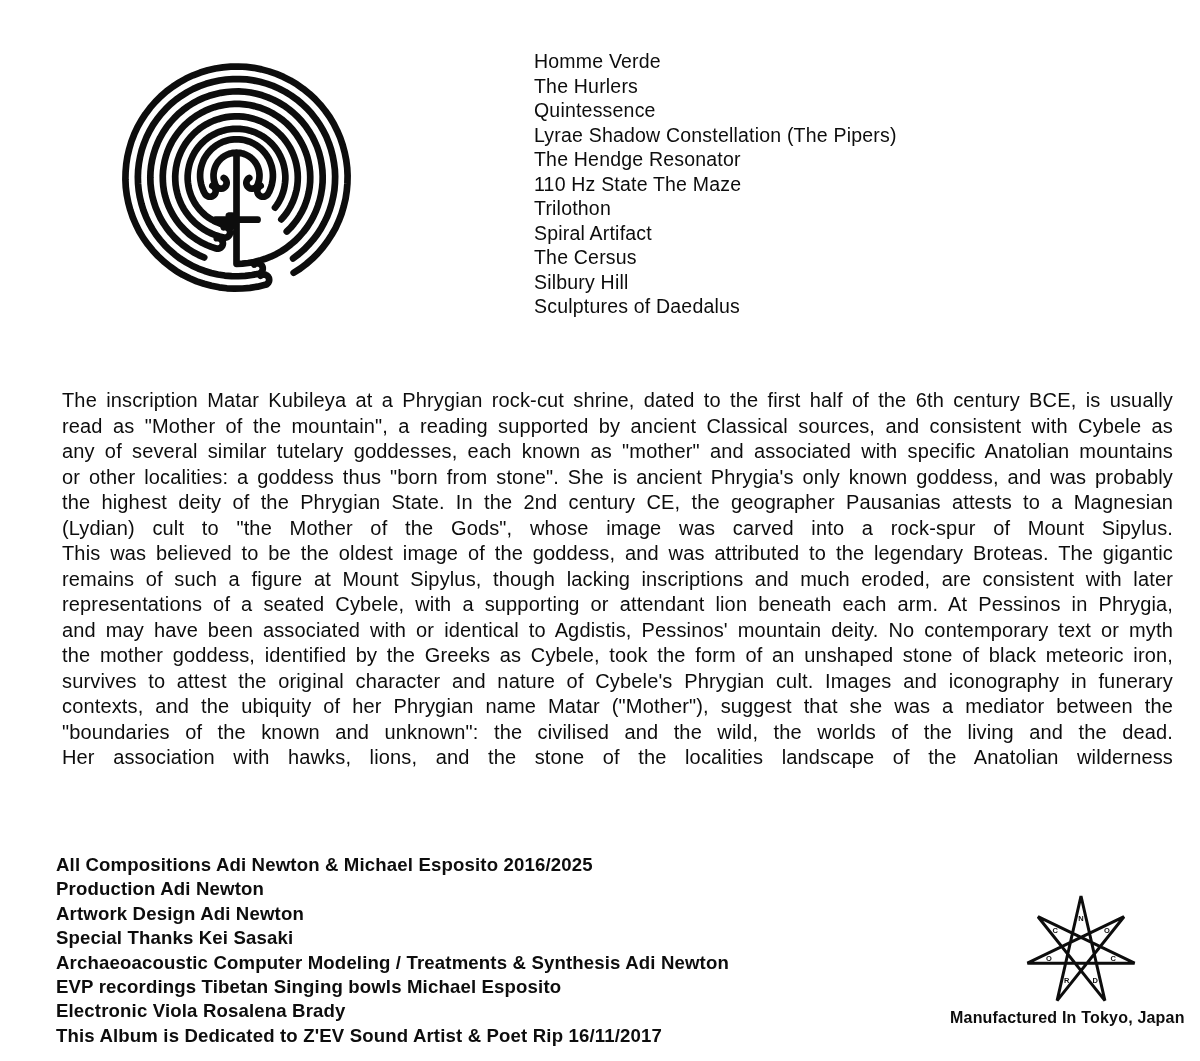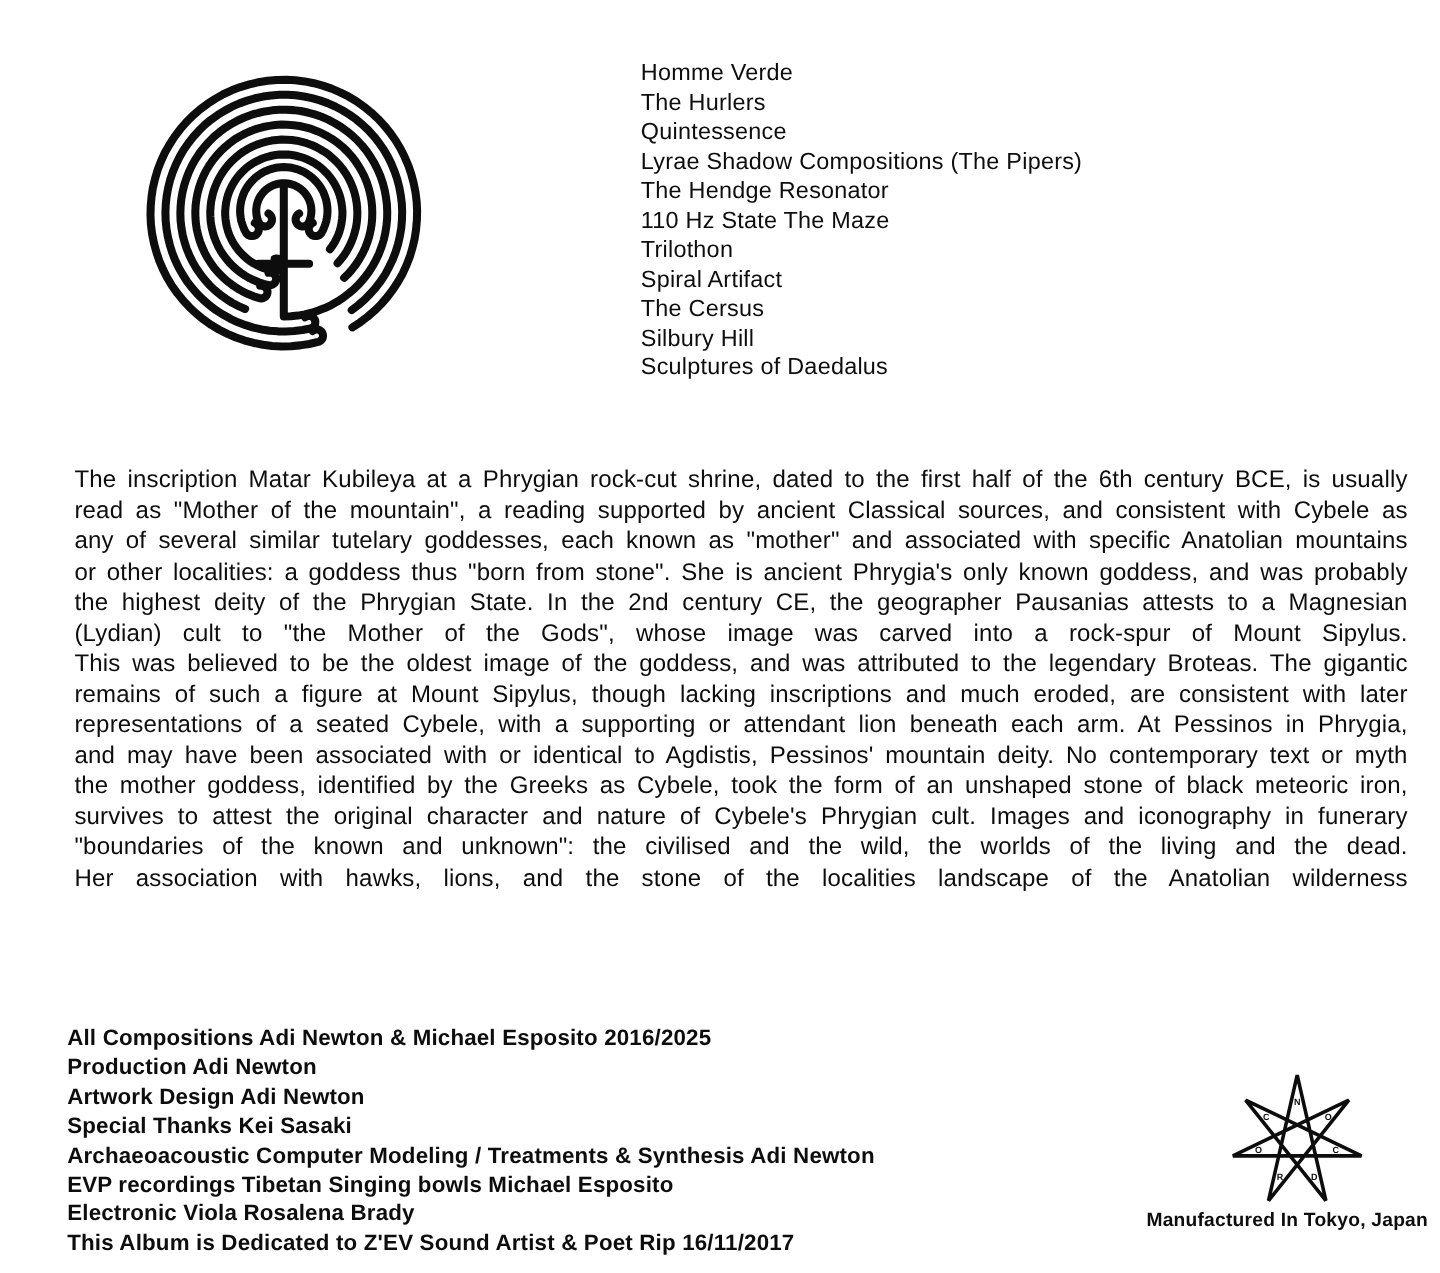--- a/index.html
+++ b/index.html
@@ -19,38 +19,38 @@
   .bline{text-align:justify;text-align-last:justify;}
 
   .credits{position:absolute;left:56px;top:853px;width:760px;
            font-size:18.6px;line-height:24.4px;font-weight:700;letter-spacing:0.15px;}
   .credit{white-space:nowrap;}
 
   .star-wrap{position:absolute;left:1019px;top:893px;width:124px;height:118px;}
   .star-wrap svg{width:100%;height:100%;display:block;}
 
   .manufactured{position:absolute;left:950px;top:1009px;width:240px;
-                text-align:right;font-size:16px;font-weight:600;letter-spacing:0.2px;}
+                text-align:left;font-size:16px;font-weight:600;letter-spacing:0.2px;}
 </style>
 </head>
 <body>
 
 <div class="sheet">
 
   <div class="labyrinth-wrap">
     <svg id="labyrinth-svg" viewBox="0 0 260 252">
         <path d="M116.7,124.4 L117.0,124.6 L117.4,124.9 L117.7,125.1 L118.0,125.4 L118.3,125.7 L118.5,126.1 L118.8,126.4 L119.0,126.8 L119.2,127.2 L119.3,127.5 L119.4,127.9 L119.6,128.3 L119.6,128.7 L119.7,129.2 L119.7,129.6 L119.7,130.0 L119.6,130.4 L119.6,130.8 L119.5,131.2 L119.3,131.6 L119.2,132.0 L119.0,132.4 L118.8,132.7 L118.6,133.1 L118.3,133.4 L118.0,133.7 L117.7,134.0 L117.4,134.3 L117.1,134.5 L116.7,134.8 L116.4,135.0 L116.0,135.1 L115.6,135.3 L115.2,135.4 L114.8,135.5 L114.4,135.6 L114.0,135.6 L113.6,135.6 L113.1,135.6 L112.7,135.5 L112.3,135.4 L111.9,135.3 L111.5,135.2 L111.1,135.0 L110.8,134.8 L110.4,134.6 L110.1,134.4 L109.7,134.1 L109.4,133.8 L109.2,133.5 L108.9,133.2 L108.7,132.9 L108.4,132.5 L108.2,132.1 L108.2,132.1 L107.6,130.6 L107.1,129.0 L106.6,127.4 L106.3,125.8 L106.1,124.2 L106.0,122.5 L106.0,120.8 L106.2,119.2 L106.4,117.5 L106.8,115.9 L107.3,114.3 L107.8,112.8 L108.5,111.3 L109.3,109.8 L110.2,108.4 L111.2,107.1 L112.3,105.8 L113.4,104.6 L114.7,103.5 L116.0,102.5 L117.4,101.6 L118.8,100.8 L120.3,100.0 L121.9,99.4 L123.4,98.9 L125.1,98.5 L126.7,98.2 L128.3,98.1 L130.0,98.0 L131.7,98.1 L133.3,98.2 L134.9,98.5 L136.6,98.9 L138.1,99.4 L139.7,100.0 L141.2,100.8 L142.6,101.6 L144.0,102.5 L145.3,103.5 L146.6,104.6 L147.7,105.8 L148.8,107.1 L149.8,108.4 L150.7,109.8 L151.5,111.3 L152.2,112.8 L152.7,114.3 L153.2,115.9 L153.6,117.5 L153.8,119.2 L154.0,120.8 L154.0,122.5 L153.9,124.2 L153.7,125.8 L153.4,127.4 L152.9,129.0 L152.4,130.6 L151.8,132.1 L151.8,132.1 L151.6,132.5 L151.3,132.9 L151.1,133.2 L150.8,133.5 L150.6,133.8 L150.3,134.1 L149.9,134.4 L149.6,134.6 L149.2,134.8 L148.9,135.0 L148.5,135.2 L148.1,135.3 L147.7,135.4 L147.3,135.5 L146.9,135.6 L146.4,135.6 L146.0,135.6 L145.6,135.6 L145.2,135.5 L144.8,135.4 L144.4,135.3 L144.0,135.1 L143.6,135.0 L143.3,134.8 L142.9,134.5 L142.6,134.3 L142.3,134.0 L142.0,133.7 L141.7,133.4 L141.4,133.1 L141.2,132.7 L141.0,132.4 L140.8,132.0 L140.7,131.6 L140.5,131.2 L140.4,130.8 L140.4,130.4 L140.3,130.0 L140.3,129.6 L140.3,129.2 L140.4,128.7 L140.4,128.3 L140.6,127.9 L140.7,127.5 L140.8,127.2 L141.0,126.8 L141.2,126.4 L141.5,126.1 L141.7,125.7 L142.0,125.4 L142.3,125.1 L142.6,124.9 L143.0,124.6 L143.3,124.4  M104.8,132.6 L105.2,132.8 L105.6,133.0 L105.9,133.2 L106.2,133.5 L106.5,133.8 L106.8,134.1 L107.1,134.4 L107.3,134.7 L107.5,135.1 L107.7,135.4 L107.9,135.8 L108.0,136.2 L108.1,136.6 L108.2,137.0 L108.3,137.4 L108.3,137.9 L108.3,138.3 L108.2,138.7 L108.2,139.1 L108.1,139.5 L108.0,139.9 L107.8,140.3 L107.7,140.7 L107.5,141.1 L107.2,141.4 L107.0,141.7 L106.7,142.1 L106.4,142.4 L106.1,142.6 L105.8,142.9 L105.4,143.1 L105.1,143.3 L104.7,143.5 L104.3,143.7 L103.9,143.8 L103.5,143.9 L103.1,143.9 L102.7,144.0 L102.3,144.0 L101.8,144.0 L101.4,143.9 L101.0,143.9 L100.6,143.8 L100.2,143.6 L99.8,143.5 L99.5,143.3 L99.1,143.1 L98.8,142.8 L98.4,142.6 L98.1,142.3 L97.8,142.0 L97.6,141.7 L97.3,141.4 L97.1,141.0 L97.1,141.0 L95.8,138.7 L94.8,136.2 L93.9,133.7 L93.1,131.2 L92.6,128.6 L92.2,126.0 L92.0,123.3 L92.0,120.7 L92.2,118.0 L92.6,115.4 L93.1,112.8 L93.9,110.3 L94.8,107.8 L95.8,105.3 L97.1,103.0 L98.5,100.8 L100.1,98.6 L101.8,96.6 L103.6,94.7 L105.6,92.9 L107.7,91.3 L109.9,89.8 L112.2,88.4 L114.5,87.3 L117.0,86.3 L119.5,85.5 L122.1,84.8 L124.7,84.4 L127.3,84.1 L130.0,84.0 L132.7,84.1 L135.3,84.4 L137.9,84.8 L140.5,85.5 L143.0,86.3 L145.5,87.3 L147.8,88.4 L150.1,89.8 L152.3,91.3 L154.4,92.9 L156.4,94.7 L158.2,96.6 L159.9,98.6 L161.5,100.8 L162.9,103.0 L164.2,105.3 L165.2,107.8 L166.1,110.3 L166.9,112.8 L167.4,115.4 L167.8,118.0 L168.0,120.7 L168.0,123.3 L167.8,126.0 L167.4,128.6 L166.9,131.2 L166.1,133.7 L165.2,136.2 L164.2,138.7 L162.9,141.0 L162.9,141.0 L162.7,141.4 L162.4,141.7 L162.2,142.0 L161.9,142.3 L161.6,142.6 L161.2,142.8 L160.9,143.1 L160.5,143.3 L160.2,143.5 L159.8,143.6 L159.4,143.8 L159.0,143.9 L158.6,143.9 L158.2,144.0 L157.7,144.0 L157.3,144.0 L156.9,143.9 L156.5,143.9 L156.1,143.8 L155.7,143.7 L155.3,143.5 L154.9,143.3 L154.6,143.1 L154.2,142.9 L153.9,142.6 L153.6,142.4 L153.3,142.1 L153.0,141.7 L152.8,141.4 L152.5,141.1 L152.3,140.7 L152.2,140.3 L152.0,139.9 L151.9,139.5 L151.8,139.1 L151.8,138.7 L151.7,138.3 L151.7,137.9 L151.7,137.4 L151.8,137.0 L151.9,136.6 L152.0,136.2 L152.1,135.8 L152.3,135.4 L152.5,135.1 L152.7,134.7 L152.9,134.4 L153.2,134.1 L153.5,133.8 L153.8,133.5 L154.1,133.2 L154.4,133.0 L154.8,132.8 L155.2,132.6  M170.2,155.4 L172.3,152.5 L174.2,149.5 L175.8,146.4 L177.3,143.1 L178.5,139.8 L179.5,136.3 L180.2,132.9 L180.7,129.3 L181.0,125.8 L181.0,122.2 L180.7,118.7 L180.2,115.1 L179.5,111.7 L178.5,108.2 L177.3,104.9 L175.8,101.6 L174.2,98.5 L172.3,95.5 L170.2,92.6 L167.9,89.9 L165.4,87.3 L162.8,84.9 L160.0,82.7 L157.0,80.7 L153.9,79.0 L150.7,77.4 L147.4,76.1 L144.1,75.0 L140.6,74.1 L137.1,73.5 L133.6,73.1 L130.0,73.0 L126.4,73.1 L122.9,73.5 L119.4,74.1 L115.9,75.0 L112.6,76.1 L109.3,77.4 L106.1,79.0 L103.0,80.7 L100.0,82.7 L97.2,84.9 L94.6,87.3 L92.1,89.9 L89.8,92.6 L87.7,95.5 L85.8,98.5 L84.2,101.6 L82.7,104.9 L81.5,108.2 L80.5,111.7 L79.8,115.1 L79.3,118.7 L79.0,122.2 L79.0,125.8 L79.3,129.3 L79.8,132.9 L80.5,136.3 L81.5,139.8 L82.7,143.1 L84.2,146.4 L85.8,149.5 L87.7,152.5 L89.8,155.4 L92.1,158.1 L94.6,160.7 L97.2,163.1 L100.0,165.3 L103.0,167.3 L106.1,169.0 L109.3,170.6 L112.6,171.9 L115.9,173.0 L119.4,173.9 L122.9,174.5 L122.9,174.5 L123.3,174.5 L123.7,174.6 L124.0,174.5 L124.4,174.5 L124.8,174.4 L125.2,174.4 L125.5,174.2 L125.9,174.1 L126.2,173.9 L126.5,173.8 L126.9,173.5 L127.2,173.3 L127.4,173.1 L127.7,172.8 L128.0,172.5 L128.2,172.2 L128.4,171.9 L128.6,171.6 L128.7,171.2 L128.9,170.9 L129.0,170.5 L129.1,170.1 L129.1,169.8 L129.2,169.4 L129.2,169.0 L129.2,168.6 L129.1,168.2 L129.0,167.9 L128.9,167.5 L128.8,167.2 L128.7,166.8 L128.5,166.5 L128.3,166.1 L128.1,165.8 L127.9,165.5 L127.6,165.2 L127.4,165.0 L127.1,164.7 L126.8,164.5 L126.4,164.3 L126.1,164.1 L125.8,164.0 L125.4,163.8 L125.0,163.7 L124.7,163.7 L124.3,163.6 L123.9,163.6 L123.5,163.6 L123.2,163.6 L122.8,163.6 L122.4,163.7 L122.1,163.8  M176.8,167.6 L179.7,164.3 L182.4,160.8 L184.8,157.1 L186.9,153.2 L188.8,149.2 L190.4,145.1 L191.7,140.9 L192.8,136.6 L193.5,132.2 L193.9,127.8 L194.0,123.4 L193.8,118.9 L193.3,114.6 L192.5,110.2 L191.4,105.9 L190.0,101.7 L188.3,97.6 L186.4,93.7 L184.1,89.8 L181.6,86.2 L178.9,82.7 L175.9,79.4 L172.7,76.4 L169.4,73.5 L165.8,70.9 L162.0,68.6 L158.1,66.5 L154.1,64.7 L149.9,63.2 L145.7,62.0 L141.4,61.0 L137.0,60.4 L132.6,60.1 L128.1,60.0 L123.7,60.3 L119.3,60.9 L115.0,61.8 L110.8,63.0 L106.6,64.4 L102.5,66.2 L98.6,68.2 L94.8,70.5 L91.2,73.1 L87.8,75.9 L84.6,78.9 L81.6,82.2 L78.8,85.6 L76.3,89.2 L74.0,93.0 L72.0,97.0 L70.3,101.1 L68.8,105.2 L67.7,109.5 L66.8,113.8 L66.3,118.2 L66.0,122.6 L66.1,127.1 L66.4,131.5 L67.1,135.9 L68.1,140.2 L69.3,144.4 L70.9,148.5 L72.7,152.6 L74.8,156.5 L77.2,160.2 L79.8,163.7 L82.7,167.1 L85.8,170.3 L89.1,173.2 L92.6,175.9 L96.3,178.4 L100.1,180.6 L104.1,182.5 L108.2,184.2 L112.4,185.5 L116.7,186.6 L116.7,186.6 L117.1,186.7 L117.4,186.7 L117.8,186.7 L118.2,186.7 L118.6,186.7 L118.9,186.6 L119.3,186.5 L119.7,186.4 L120.0,186.3 L120.4,186.1 L120.7,185.9 L121.0,185.7 L121.3,185.5 L121.6,185.2 L121.9,185.0 L122.1,184.7 L122.3,184.4 L122.5,184.1 L122.7,183.7 L122.9,183.4 L123.0,183.0 L123.1,182.7 L123.2,182.3 L123.3,181.9 L123.3,181.6 L123.3,181.2 L123.3,180.8 L123.3,180.4 L123.2,180.0 L123.1,179.7 L123.0,179.3 L122.9,179.0 L122.7,178.6 L122.5,178.3 L122.3,178.0 L122.1,177.7 L121.8,177.4 L121.5,177.1 L121.2,176.9 L120.9,176.7 L120.6,176.5 L120.3,176.3 L119.9,176.1 L119.6,176.0 L119.2,175.9 L118.9,175.8 L118.5,175.8 L118.1,175.7 L117.7,175.7 L117.3,175.7 L117.0,175.8 L116.6,175.9  M182.5,180.3 L186.3,176.6 L189.8,172.5 L193.0,168.3 L195.9,163.8 L198.5,159.2 L200.8,154.4 L202.7,149.4 L204.3,144.3 L205.5,139.2 L206.4,133.9 L206.9,128.6 L207.0,123.3 L206.8,118.0 L206.2,112.7 L205.2,107.5 L203.9,102.3 L202.2,97.2 L200.2,92.3 L197.8,87.6 L195.1,83.0 L192.2,78.6 L188.9,74.4 L185.3,70.4 L181.5,66.7 L177.4,63.3 L173.1,60.2 L168.6,57.4 L163.9,54.9 L159.0,52.7 L154.0,50.8 L148.9,49.4 L143.7,48.2 L138.5,47.5 L133.1,47.1 L127.8,47.0 L122.5,47.4 L117.2,48.1 L112.0,49.1 L106.9,50.5 L101.9,52.3 L97.0,54.4 L92.3,56.9 L87.7,59.6 L83.4,62.7 L79.3,66.1 L75.4,69.7 L71.8,73.6 L68.4,77.8 L65.4,82.1 L62.6,86.7 L60.2,91.4 L58.1,96.3 L56.4,101.4 L55.0,106.5 L54.0,111.7 L53.3,117.0 L53.0,122.3 L53.1,127.6 L53.5,132.9 L54.3,138.2 L55.5,143.4 L57.0,148.5 L58.9,153.5 L61.1,158.3 L63.6,163.0 L66.5,167.5 L69.6,171.8 L73.1,175.8 L76.8,179.6 L80.7,183.2 L85.0,186.4 L89.4,189.4 L94.0,192.1 L98.8,194.4 L103.7,196.4 L108.8,198.0 L108.8,198.0 L109.1,198.1 L109.5,198.2 L109.9,198.2 L110.3,198.2 L110.6,198.2 L111.0,198.2 L111.4,198.1 L111.8,198.0 L112.1,197.9 L112.5,197.8 L112.8,197.6 L113.1,197.4 L113.5,197.2 L113.8,197.0 L114.1,196.7 L114.3,196.5 L114.6,196.2 L114.8,195.9 L115.0,195.6 L115.2,195.2 L115.3,194.9 L115.5,194.5 L115.6,194.2 L115.7,193.8 L115.7,193.4 L115.8,193.1 L115.8,192.7 L115.8,192.3 L115.7,191.9 L115.7,191.6 L115.6,191.2 L115.5,190.8 L115.3,190.5 L115.1,190.1 L115.0,189.8 L114.7,189.5 L114.5,189.2 L114.3,188.9 L114.0,188.7 L113.7,188.4 L113.4,188.2 L113.1,188.0 L112.7,187.8 L112.4,187.7 L112.0,187.5 L111.7,187.4 L111.3,187.3 L110.9,187.3 L110.6,187.2 L110.2,187.2 L109.8,187.3 L109.4,187.3  M130,98 L130,214 L130.0,214.0 L136.1,213.8 L142.2,213.2 L148.3,212.1 L154.2,210.7 L160.0,208.8 L165.7,206.6 L171.3,204.0 L176.6,201.0 L181.8,197.6 L186.6,193.9 L186.6,193.9 L191.4,189.8 L195.8,185.4 L199.9,180.7 L203.7,175.7 L207.1,170.4 L210.1,165.0 L212.8,159.3 L215.0,153.5 L216.9,147.5 L218.3,141.4 L219.3,135.2 L219.9,129.0 L220.0,122.7 L219.7,116.4 L218.9,110.2 L217.8,104.1 L216.2,98.0 L214.2,92.1 L211.7,86.3 L208.9,80.7 L205.7,75.4 L202.2,70.2 L198.2,65.3 L194.0,60.7 L189.4,56.4 L184.6,52.5 L179.5,48.8 L174.1,45.6 L168.6,42.7 L162.8,40.2 L156.9,38.1 L150.9,36.5 L144.8,35.2 L138.6,34.4 L132.3,34.0 L126.0,34.1 L119.8,34.6 L113.6,35.5 L107.5,36.9 L101.5,38.6 L95.6,40.8 L89.9,43.4 L84.4,46.4 L79.1,49.8 L74.1,53.5 L69.3,57.5 L64.9,61.9 L60.7,66.6 L56.9,71.5 L53.4,76.8 L50.3,82.2 L47.6,87.8 L45.3,93.7 L43.4,99.6 L41.9,105.7 L40.8,111.9 L40.2,118.1 L40.0,124.4 L40.2,130.6 L40.9,136.8 L42.0,143.0 L43.6,149.1 L45.5,155.0 L47.9,160.8 L50.6,166.4 L53.8,171.9 L57.3,177.0 L61.2,182.0 L65.3,186.6 L69.9,191.0 L74.7,195.0 L79.7,198.6 L85.0,202.0 L90.6,204.9 L96.3,207.4  M189.1,208.4 L194.8,204.1 L200.2,199.4 L205.2,194.3 L209.9,189.0 L214.3,183.3 L218.2,177.3 L221.6,171.0 L224.7,164.6 L227.3,157.9 L229.4,151.1 L231.0,144.1 L232.2,137.1 L232.8,129.9 L233.0,122.8 L232.7,115.7 L231.8,108.6 L230.5,101.5 L228.7,94.6 L226.4,87.8 L223.7,81.2 L220.5,74.8 L216.9,68.7 L212.8,62.8 L208.4,57.2 L203.6,51.9 L198.4,47.0 L192.9,42.4 L187.1,38.3 L181.0,34.5 L174.7,31.2 L168.1,28.3 L161.4,25.9 L154.5,24.0 L147.5,22.5 L140.5,21.5 L133.3,21.1 L126.2,21.1 L119.0,21.6 L112.0,22.6 L105.0,24.1 L98.1,26.1 L91.4,28.5 L84.9,31.4 L78.6,34.8 L72.5,38.6 L66.7,42.7 L61.2,47.3 L56.1,52.3 L51.3,57.6 L46.9,63.2 L42.8,69.1 L39.2,75.3 L36.1,81.7 L33.4,88.3 L31.1,95.1 L29.4,102.0 L28.1,109.1 L27.3,116.2 L27.0,123.3 L27.2,130.4 L27.9,137.6 L29.1,144.6 L30.8,151.6 L32.9,158.4 L35.5,165.0 L38.6,171.5 L42.1,177.7 L46.0,183.7 L50.4,189.3 L55.1,194.7 L60.2,199.7 L65.6,204.4 L71.3,208.7 L77.4,212.5 L83.6,216.0 L90.1,219.0 L96.8,221.5 L103.6,223.6 L110.6,225.2 L117.7,226.3 L124.8,226.9 L131.9,227.0 L139.1,226.6 L146.2,225.7 L153.2,224.4 L153.2,224.4 L153.5,224.3 L153.9,224.1 L154.2,224.0 L154.6,223.8 L154.9,223.6 L155.2,223.4 L155.5,223.2 L155.8,222.9 L156.1,222.6 L156.3,222.4 L156.5,222.0 L156.7,221.7 L156.9,221.4 L157.0,221.0 L157.2,220.7 L157.3,220.3 L157.3,220.0 L157.4,219.6 L157.4,219.2 L157.4,218.8 L157.4,218.4 L157.4,218.1 L157.3,217.7 L157.2,217.3 L157.0,217.0 L156.9,216.6 L156.7,216.3 L156.5,216.0 L156.3,215.7 L156.1,215.4 L155.8,215.1 L155.5,214.8 L155.2,214.6 L154.9,214.4 L154.6,214.2 L154.3,214.0 L153.9,213.9 L153.6,213.7 L153.2,213.6 L152.8,213.6 L152.4,213.5 L152.1,213.5 L151.7,213.5 L151.3,213.5 L150.9,213.6 L150.6,213.7 L150.2,213.8 L149.9,213.9 L149.5,214.1 L149.2,214.2 L148.9,214.4 L148.5,214.7  M189.7,223.4 L196.5,219.0 L203.0,214.1 L209.1,208.8 L214.8,203.1 L220.1,197.0 L225.0,190.5 L229.4,183.7 L233.4,176.7 L236.8,169.3 L239.7,161.8 L242.0,154.0 L243.9,146.1 L245.1,138.1 L245.8,130.1 L246.0,122.0 L245.6,113.9 L244.6,105.9 L243.0,97.9 L240.9,90.1 L238.3,82.4 L235.1,75.0 L231.5,67.8 L227.3,60.8 L222.6,54.2 L217.5,47.9 L212.0,42.0 L206.1,36.5 L199.8,31.4 L193.2,26.7 L186.2,22.5 L179.0,18.9 L171.6,15.7 L163.9,13.1 L156.1,11.0 L148.1,9.4 L140.1,8.4 L132.0,8.0 L123.9,8.2 L115.9,8.9 L107.9,10.1 L100.0,12.0 L92.2,14.3 L84.7,17.2 L77.3,20.6 L70.3,24.6 L63.5,29.0 L57.0,33.9 L50.9,39.2 L45.2,44.9 L39.9,51.0 L35.0,57.5 L30.6,64.3 L26.6,71.3 L23.2,78.7 L20.3,86.2 L18.0,94.0 L16.1,101.9 L14.9,109.9 L14.2,117.9 L14.0,126.0 L14.4,134.1 L15.4,142.1 L17.0,150.1 L19.1,157.9 L21.7,165.6 L24.9,173.0 L28.5,180.2 L32.7,187.2 L37.4,193.8 L42.5,200.1 L48.0,206.0 L53.9,211.5 L60.2,216.6 L66.8,221.3 L73.8,225.5 L81.0,229.1 L88.4,232.3 L96.1,234.9 L103.9,237.0 L111.9,238.6 L119.9,239.6 L128.0,240.0 L136.1,239.8 L144.1,239.1 L152.1,237.9 L160.0,236.0 L160.0,236.0 L160.4,235.9 L160.7,235.8 L161.1,235.6 L161.4,235.5 L161.7,235.3 L162.0,235.0 L162.3,234.8 L162.6,234.5 L162.8,234.2 L163.1,233.9 L163.3,233.6 L163.5,233.3 L163.6,232.9 L163.8,232.6 L163.9,232.2 L164.0,231.9 L164.0,231.5 L164.1,231.1 L164.1,230.7 L164.1,230.4 L164.0,230.0 L164.0,229.6 L163.9,229.2 L163.8,228.9 L163.6,228.5 L163.5,228.2 L163.3,227.9 L163.1,227.5 L162.9,227.2 L162.6,227.0 L162.3,226.7 L162.0,226.5 L161.7,226.2 L161.4,226.0 L161.1,225.8 L160.8,225.7 L160.4,225.5 L160.0,225.4 L159.7,225.3 L159.3,225.3 L158.9,225.2 L158.5,225.2 L158.2,225.3 L157.8,225.3 L157.4,225.4 L157.1,225.5 L156.7,225.6 L156.3,225.7 L156.0,225.9 L155.7,226.1 L155.4,226.3 L155.1,226.5  M108,168 L152,168" fill="none" stroke="#0d0d0d" stroke-width="7" stroke-linecap="round" stroke-linejoin="round"></path>
       </svg>
   </div>
 
   <div class="tracklist">
       <div class="track">Homme Verde</div>
       <div class="track">The Hurlers</div>
       <div class="track">Quintessence</div>
-      <div class="track">Lyrae Shadow Compositions (The Pipers)</div>
+      <div class="track">Lyrae Shadow Constellation (The Pipers)</div>
       <div class="track">The Hendge Resonator</div>
       <div class="track">110 Hz State The Maze</div>
       <div class="track">Trilothon</div>
       <div class="track">Spiral Artifact</div>
       <div class="track">The Cersus</div>
       <div class="track">Silbury Hill</div>
       <div class="track">Sculptures of Daedalus</div>
     </div>
 
   <div class="liner">
@@ -59,20 +59,21 @@
       <div class="bline">any of several similar tutelary goddesses, each known as "mother" and associated with specific Anatolian mountains</div>
       <div class="bline">or other localities: a goddess thus "born from stone". She is ancient Phrygia's only known goddess, and was probably</div>
       <div class="bline">the highest deity of the Phrygian State. In the 2nd century CE, the geographer Pausanias attests to a Magnesian</div>
       <div class="bline">(Lydian) cult to "the Mother of the Gods", whose image was carved into a rock-spur of Mount Sipylus.</div>
       <div class="bline">This was believed to be the oldest image of the goddess, and was attributed to the legendary Broteas. The gigantic</div>
       <div class="bline">remains of such a figure at Mount Sipylus, though lacking inscriptions and much eroded, are consistent with later</div>
       <div class="bline">representations of a seated Cybele, with a supporting or attendant lion beneath each arm. At Pessinos in Phrygia,</div>
       <div class="bline">and may have been associated with or identical to Agdistis, Pessinos' mountain deity. No contemporary text or myth</div>
       <div class="bline">the mother goddess, identified by the Greeks as Cybele, took the form of an unshaped stone of black meteoric iron,</div>
       <div class="bline">survives to attest the original character and nature of Cybele's Phrygian cult. Images and iconography in funerary</div>
+      <div class="bline">contexts, and the ubiquity of her Phrygian name Matar ("Mother"), suggest that she was a mediator between the</div>
       <div class="bline">"boundaries of the known and unknown": the civilised and the wild, the worlds of the living and the dead.</div>
       <div class="bline">Her association with hawks, lions, and the stone of the localities landscape of the Anatolian wilderness</div>
     </div>
 
   <div class="credits">
       <div class="credit">All Compositions Adi Newton &amp; Michael Esposito 2016/2025</div>
       <div class="credit">Production Adi Newton</div>
       <div class="credit">Artwork Design Adi Newton</div>
       <div class="credit">Special Thanks Kei Sasaki</div>
       <div class="credit">Archaeoacoustic Computer Modeling / Treatments &amp; Synthesis Adi Newton</div>

